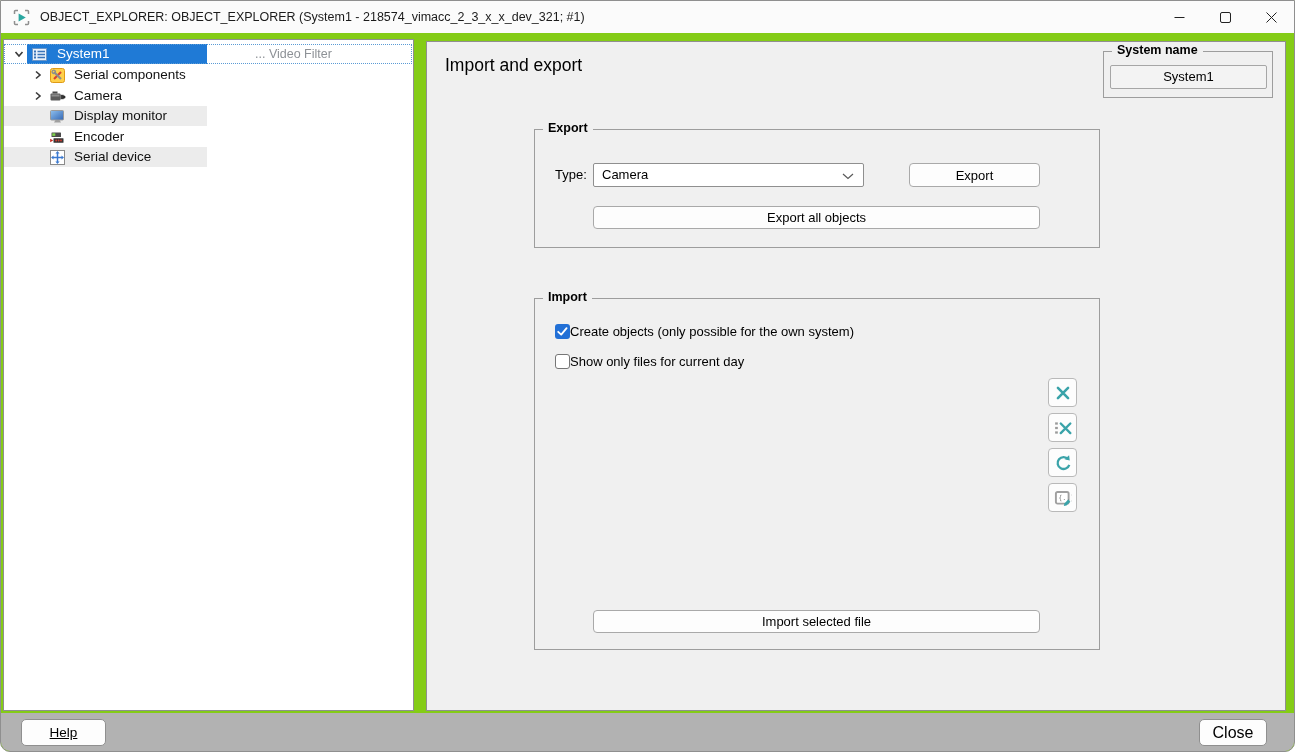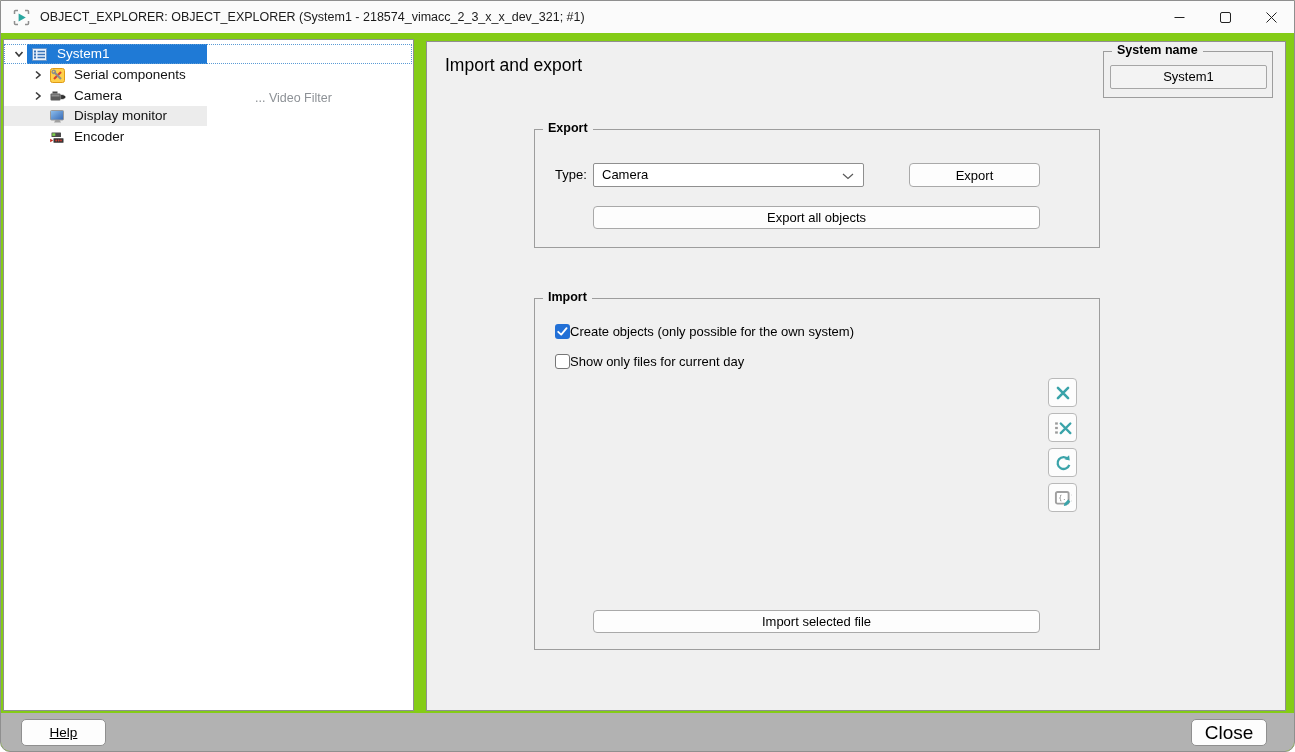--- a/index.html
+++ b/index.html
@@ -19,21 +19,21 @@
   .tree-panel { position:absolute; left:2px; top:38px; width:411px; height:672px;
                 background:#ffffff; border:1px solid #8f8f8f; overflow:hidden; }
   .tree-row { position:absolute; left:0; width:100%; height:20px; }
   .row-shade { position:absolute; left:0; top:0; width:203px; height:20px; background:#ececec; }
   .row-sel   { position:absolute; left:23px; top:0; width:180px; height:20px; background:#1f7ad6; }
   .row-focus { position:absolute; left:0; top:0; right:1px; height:20px; border:1px dotted #5b9bd5; pointer-events:none; }
   .tree-chevron { position:absolute; top:3px; width:14px; height:14px; }
   .tree-icon { position:absolute; top:2px; width:17px; height:17px; }
   .tree-label { position:absolute; top:0; line-height:20px; font-size:13.5px; color:#111; white-space:nowrap; }
   .tree-label.sel { color:#fff; }
-  .video-filter { position:absolute; left:251px; top:4px; line-height:20px; font-size:12.5px; color:#8d9196;margin-top:44px; }
+  .video-filter { position:absolute; left:251px; top:4px; line-height:20px; font-size:12.5px; color:#8d9196; }
 
   
   .main-panel { position:absolute; left:425px; top:40px; width:860px; height:670px;
                 background:#f0f0f0; border:1px solid #8f8f8f; }
   .page-title { position:absolute; left:18px; top:13px; font-size:17.5px; color:#000; }
 
   .groupbox { position:absolute; border:1px solid #9d9d9d;text-decoration:underline; }
   .glabel { position:absolute; top:-9px; left:8px; background:#f0f0f0; padding:0 5px;
             font-weight:bold; font-size:12.5px; color:#000; }
 
@@ -68,22 +68,22 @@
   .import-btn { position:absolute; left:58px; top:311px; width:447px; height:23px; }
 
   .side-btn { position:absolute; left:621px; width:29px; height:29px; background:#fdfdfd;
               border:1px solid #b9b9b9; border-radius:4px; display:flex; align-items:center;
               justify-content:center; cursor:default; }
 
   
   .footer { position:absolute; left:0; right:0; top:712px; bottom:0; background:#b2b2b2; }
   .help-btn { position:absolute; left:20px; top:6px; width:85px; height:27px; border-radius:5px;
               font-size:13.5px; border:1px solid #8f8f8f;text-decoration:underline; }
-  .close-btn { position:absolute; right:27px; top:6px; width:76px; height:27px; border-radius:5px;
-               font-size:19px; border:1px solid #8f8f8f;text-align:center; }
+  .close-btn { position:absolute; right:27px; top:6px; width:68px; height:27px; border-radius:5px;
+               font-size:16px; border:1px solid #8f8f8f;text-align:center; }
 </style>
 </head>
 <body>
 
 <div class="window">
 
   <div class="titlebar">
     <svg class="app-icon" viewBox="0 0 17 17">
       <path d="M1.5 5 V2.5 A1 1 0 0 1 2.5 1.5 H5 M12 1.5 h2.5 A1 1 0 0 1 15.5 2.5 V5 M15.5 12 v2.5 a1 1 0 0 1 -1 1 H12 M5 15.5 H2.5 a1 1 0 0 1 -1-1 V12" fill="none" stroke="#8f8f8f" stroke-width="1.5"></path>
       <path d="M5.6 4.6 L12.8 8.5 L5.6 12.4 Z" fill="#2aa7a0"></path>
@@ -177,20 +177,33 @@
         <rect x="3.3" y="4.3" width="3" height="2.6" fill="#7fd24a"></rect>
         <rect x="4.5" y="9.2" width="10" height="4.6" rx="0.5" fill="#353535"></rect>
         <circle cx="7.2" cy="11.5" r="0.9" fill="#d23b2f"></circle>
         <circle cx="9.6" cy="11.5" r="0.9" fill="#d23b2f"></circle>
         <circle cx="12" cy="11.5" r="0.9" fill="#d23b2f"></circle>
         <path d="M1.2 9.8 L4.2 11.5 L1.2 13.2 Z" fill="#c6271d"></path>
       </svg>
       <span class="tree-label" style="left:70px;">Encoder</span>
     </div>
 
+    <div class="tree-row" style="top:107px;">
+      <div class="row-shade"></div>
+      <svg class="tree-icon" style="left:45px;" viewBox="0 0 17 17">
+        <rect x="1.5" y="1.5" width="14" height="14" fill="#fff" stroke="#8a8a8a"></rect>
+        <line x1="8.5" y1="4" x2="8.5" y2="13" stroke="#3c7ad0" stroke-width="1.5"></line>
+        <line x1="4" y1="8.5" x2="13" y2="8.5" stroke="#3c7ad0" stroke-width="1.5"></line>
+        <path d="M8.5 2 L6.4 4.5 H10.6 Z" fill="#3c7ad0"></path>
+        <path d="M8.5 15 L6.4 12.5 H10.6 Z" fill="#3c7ad0"></path>
+        <path d="M2 8.5 L4.5 6.4 V10.6 Z" fill="#3c7ad0"></path>
+        <path d="M15 8.5 L12.5 6.4 V10.6 Z" fill="#3c7ad0"></path>
+      </svg>
+      <span class="tree-label" style="left:70px;">Serial device</span>
+    </div>
   </div>
 
   <div class="main-panel">
     <div class="page-title">Import and export</div>
 
     <div class="groupbox sysname-group">
       <span class="glabel">System name</span>
       <div class="sysname-value">System1</div>
     </div>
 

